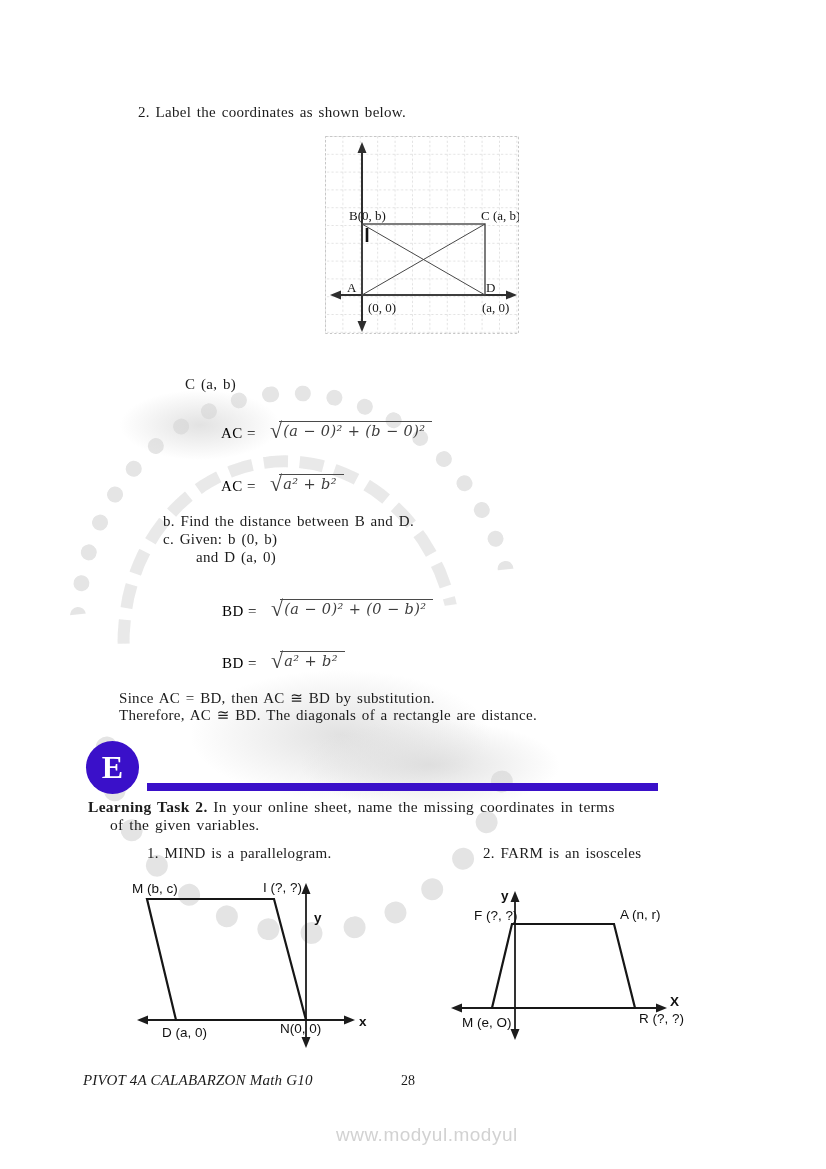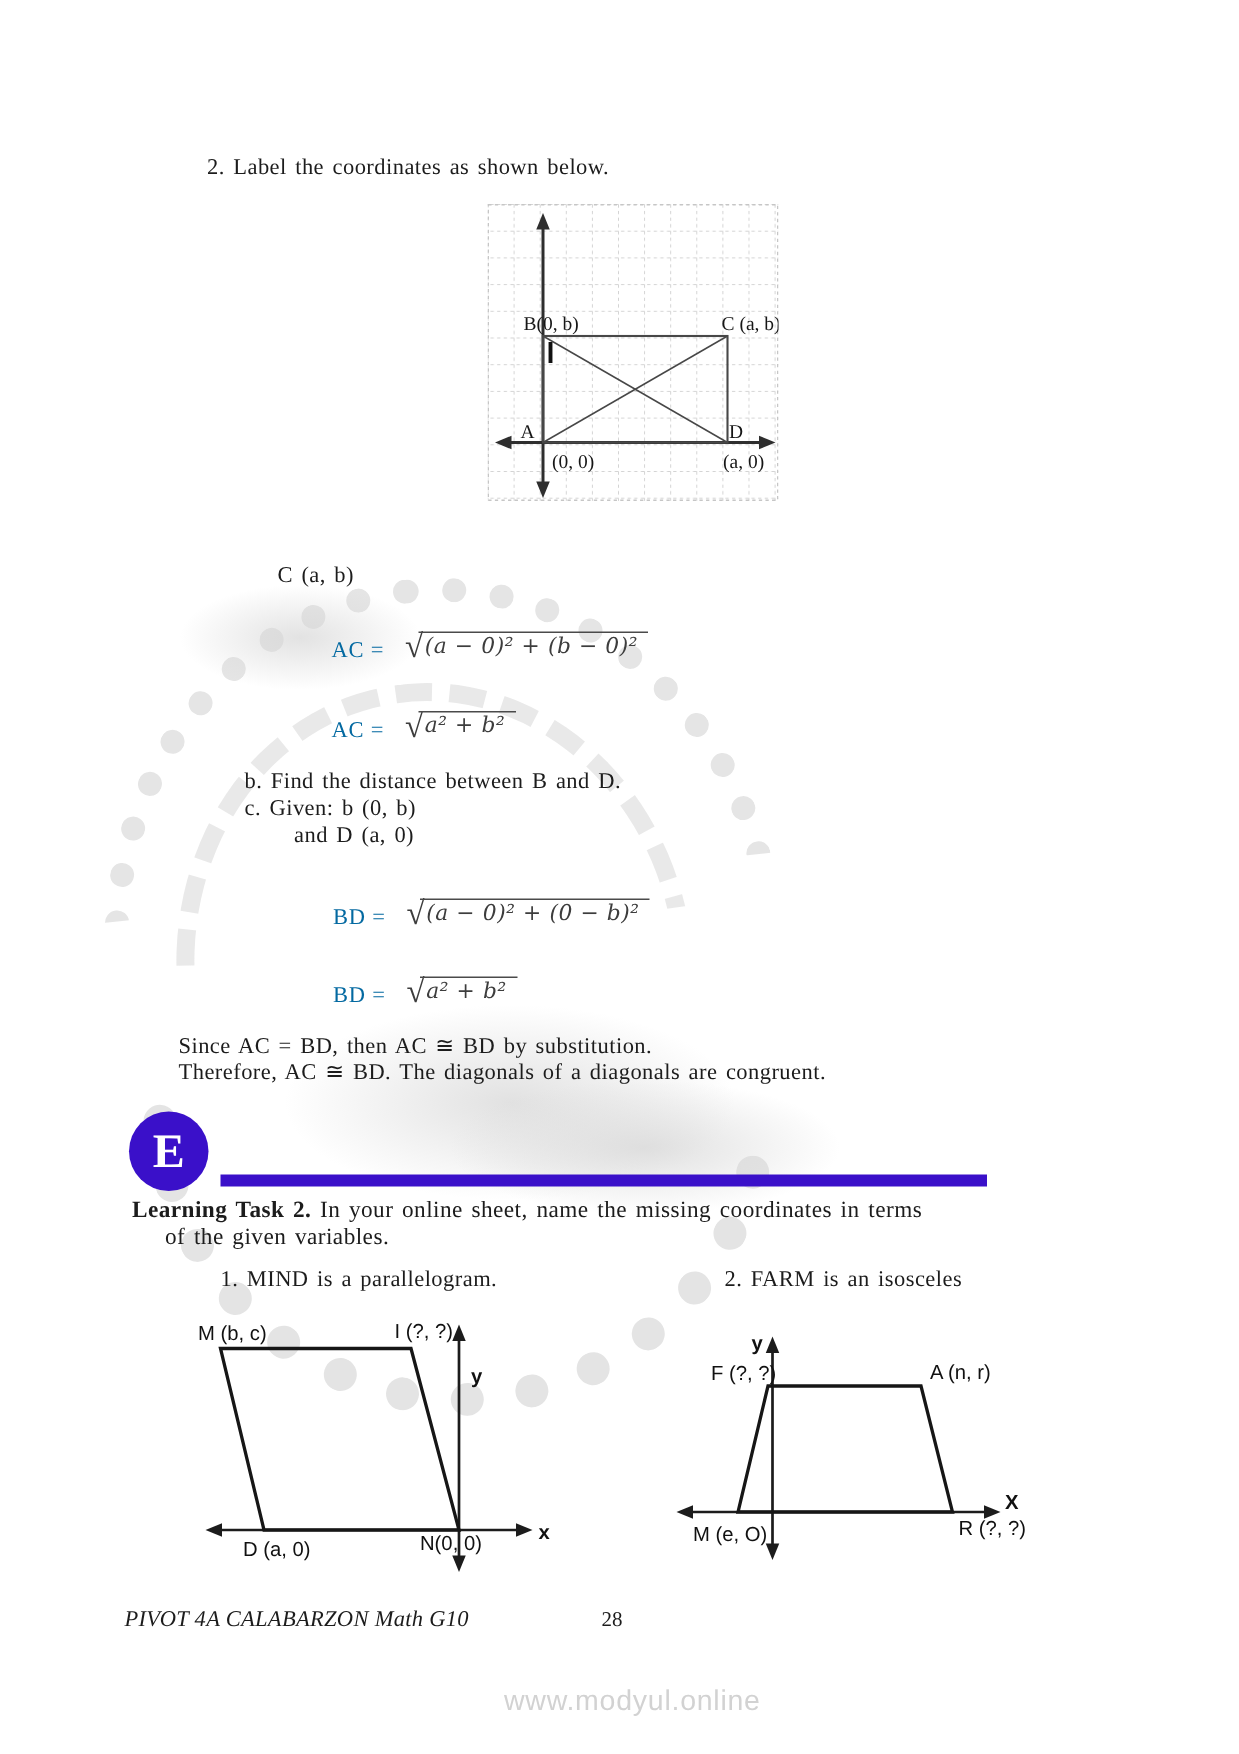--- a/index.html
+++ b/index.html
@@ -18,21 +18,21 @@
   .stamp-arc3{left:95px;top:520px;width:380px;height:380px;border:22px dotted #dedede;
     border-radius:50%;clip-path:inset(55% 0 0 0);opacity:.8;transform:rotate(5deg);}
   .stamp-blob1{left:190px;top:670px;width:300px;height:130px;
     background:radial-gradient(closest-side,#dadada,rgba(255,255,255,0));opacity:.8;}
   .stamp-blob2{left:120px;top:390px;width:160px;height:70px;
     background:radial-gradient(closest-side,#d6d6d6,rgba(255,255,255,0));opacity:.7;}
   .stamp-blob3{left:300px;top:720px;width:260px;height:90px;
     background:radial-gradient(closest-side,#d8d8d8,rgba(255,255,255,0));opacity:.8;}
   
   .eq{position:absolute;display:flex;align-items:baseline;gap:14px;z-index:2;}
-  .eq .lhs{font-size:15px;letter-spacing:0.5px;color:#0369a1;}
+  .eq .lhs{font-size:15px;letter-spacing:0.5px;color:#000000;}
   .radical{display:inline-flex;align-items:flex-start;color:#3d3d3d;}
   .sqrt-sign{font-size:22px;line-height:20px;font-style:normal;margin-right:-3px;color:#3d3d3d;}
   .radicand{border-top:1.6px solid #4a4a4a;padding:1px 7px 0 4px;font-size:14.5px;
     font-style:italic;font-family:"DejaVu Serif", serif;letter-spacing:0.4px;text-align:center;}
   
   .badge-e{position:absolute;left:86px;top:741px;width:53px;height:53px;border-radius:50%;
     display:flex;align-items:center;justify-content:center;z-index:2;
     font-family:"Liberation Serif", serif;font-weight:bold;font-size:32px;color:#ffffff;}
   .section-rule{position:absolute;left:147px;top:783px;width:511px;height:8px;z-index:2;}
   
@@ -117,21 +117,21 @@
   </div>
   <div class="eq" style="left:222px;top:651px;">
     <span class="lhs">BD =</span>
     <span class="radical">
         <span class="sqrt-sign">√</span>
         <span class="radicand">a² + b²</span>
       </span>
   </div>
 
   <div class="abs body-text" style="left:119px;top:689px;">Since AC = BD, then AC ≅ BD by substitution.</div>
-  <div class="abs body-text" style="left:119px;top:706px;">Therefore, AC ≅ BD. The diagonals of a diagonals are congruent.</div>
+  <div class="abs body-text" style="left:119px;top:706px;">Therefore, AC ≅ BD. The diagonals of a rectangle are distance.</div>
 
   <div class="badge-e" style="background: rgb(58, 16, 201);">
     <span>E</span>
   </div>
   <div class="section-rule" style="background: rgb(58, 16, 201);"></div>
 
   <div class="abs body-text" style="left:88px;top:798px;font-size:15.5px;">
     <span class="lt-bold">Learning Task 2.</span><span> In your online sheet, name the missing coordinates in terms</span>
   </div>
   <div class="abs body-text" style="left:110px;top:816px;font-size:15.5px;">of the given variables.</div>
@@ -166,15 +166,15 @@
     <text class="axis-letter" x="53" y="16">y</text>
     <text x="26" y="36">F (?, ?)</text>
     <text x="172" y="35">A (n, r)</text>
     <text x="14" y="143">M (e, O)</text>
     <text x="191" y="139">R (?, ?)</text>
     <text class="axis-letter" x="222" y="122">X</text>
   </svg>
 
   <div class="abs footer-left" style="left:83px;top:1072px;">PIVOT 4A CALABARZON Math G10</div>
   <div class="abs page-number" style="left:401px;top:1073px;">28</div>
-  <div class="abs url-watermark" style="left:336px;top:1124px;">www.modyul.online</div>
+  <div class="abs url-watermark" style="left:336px;top:1124px;">www.modyul.modyul</div>
 
 </div>
 
 </body></html>

